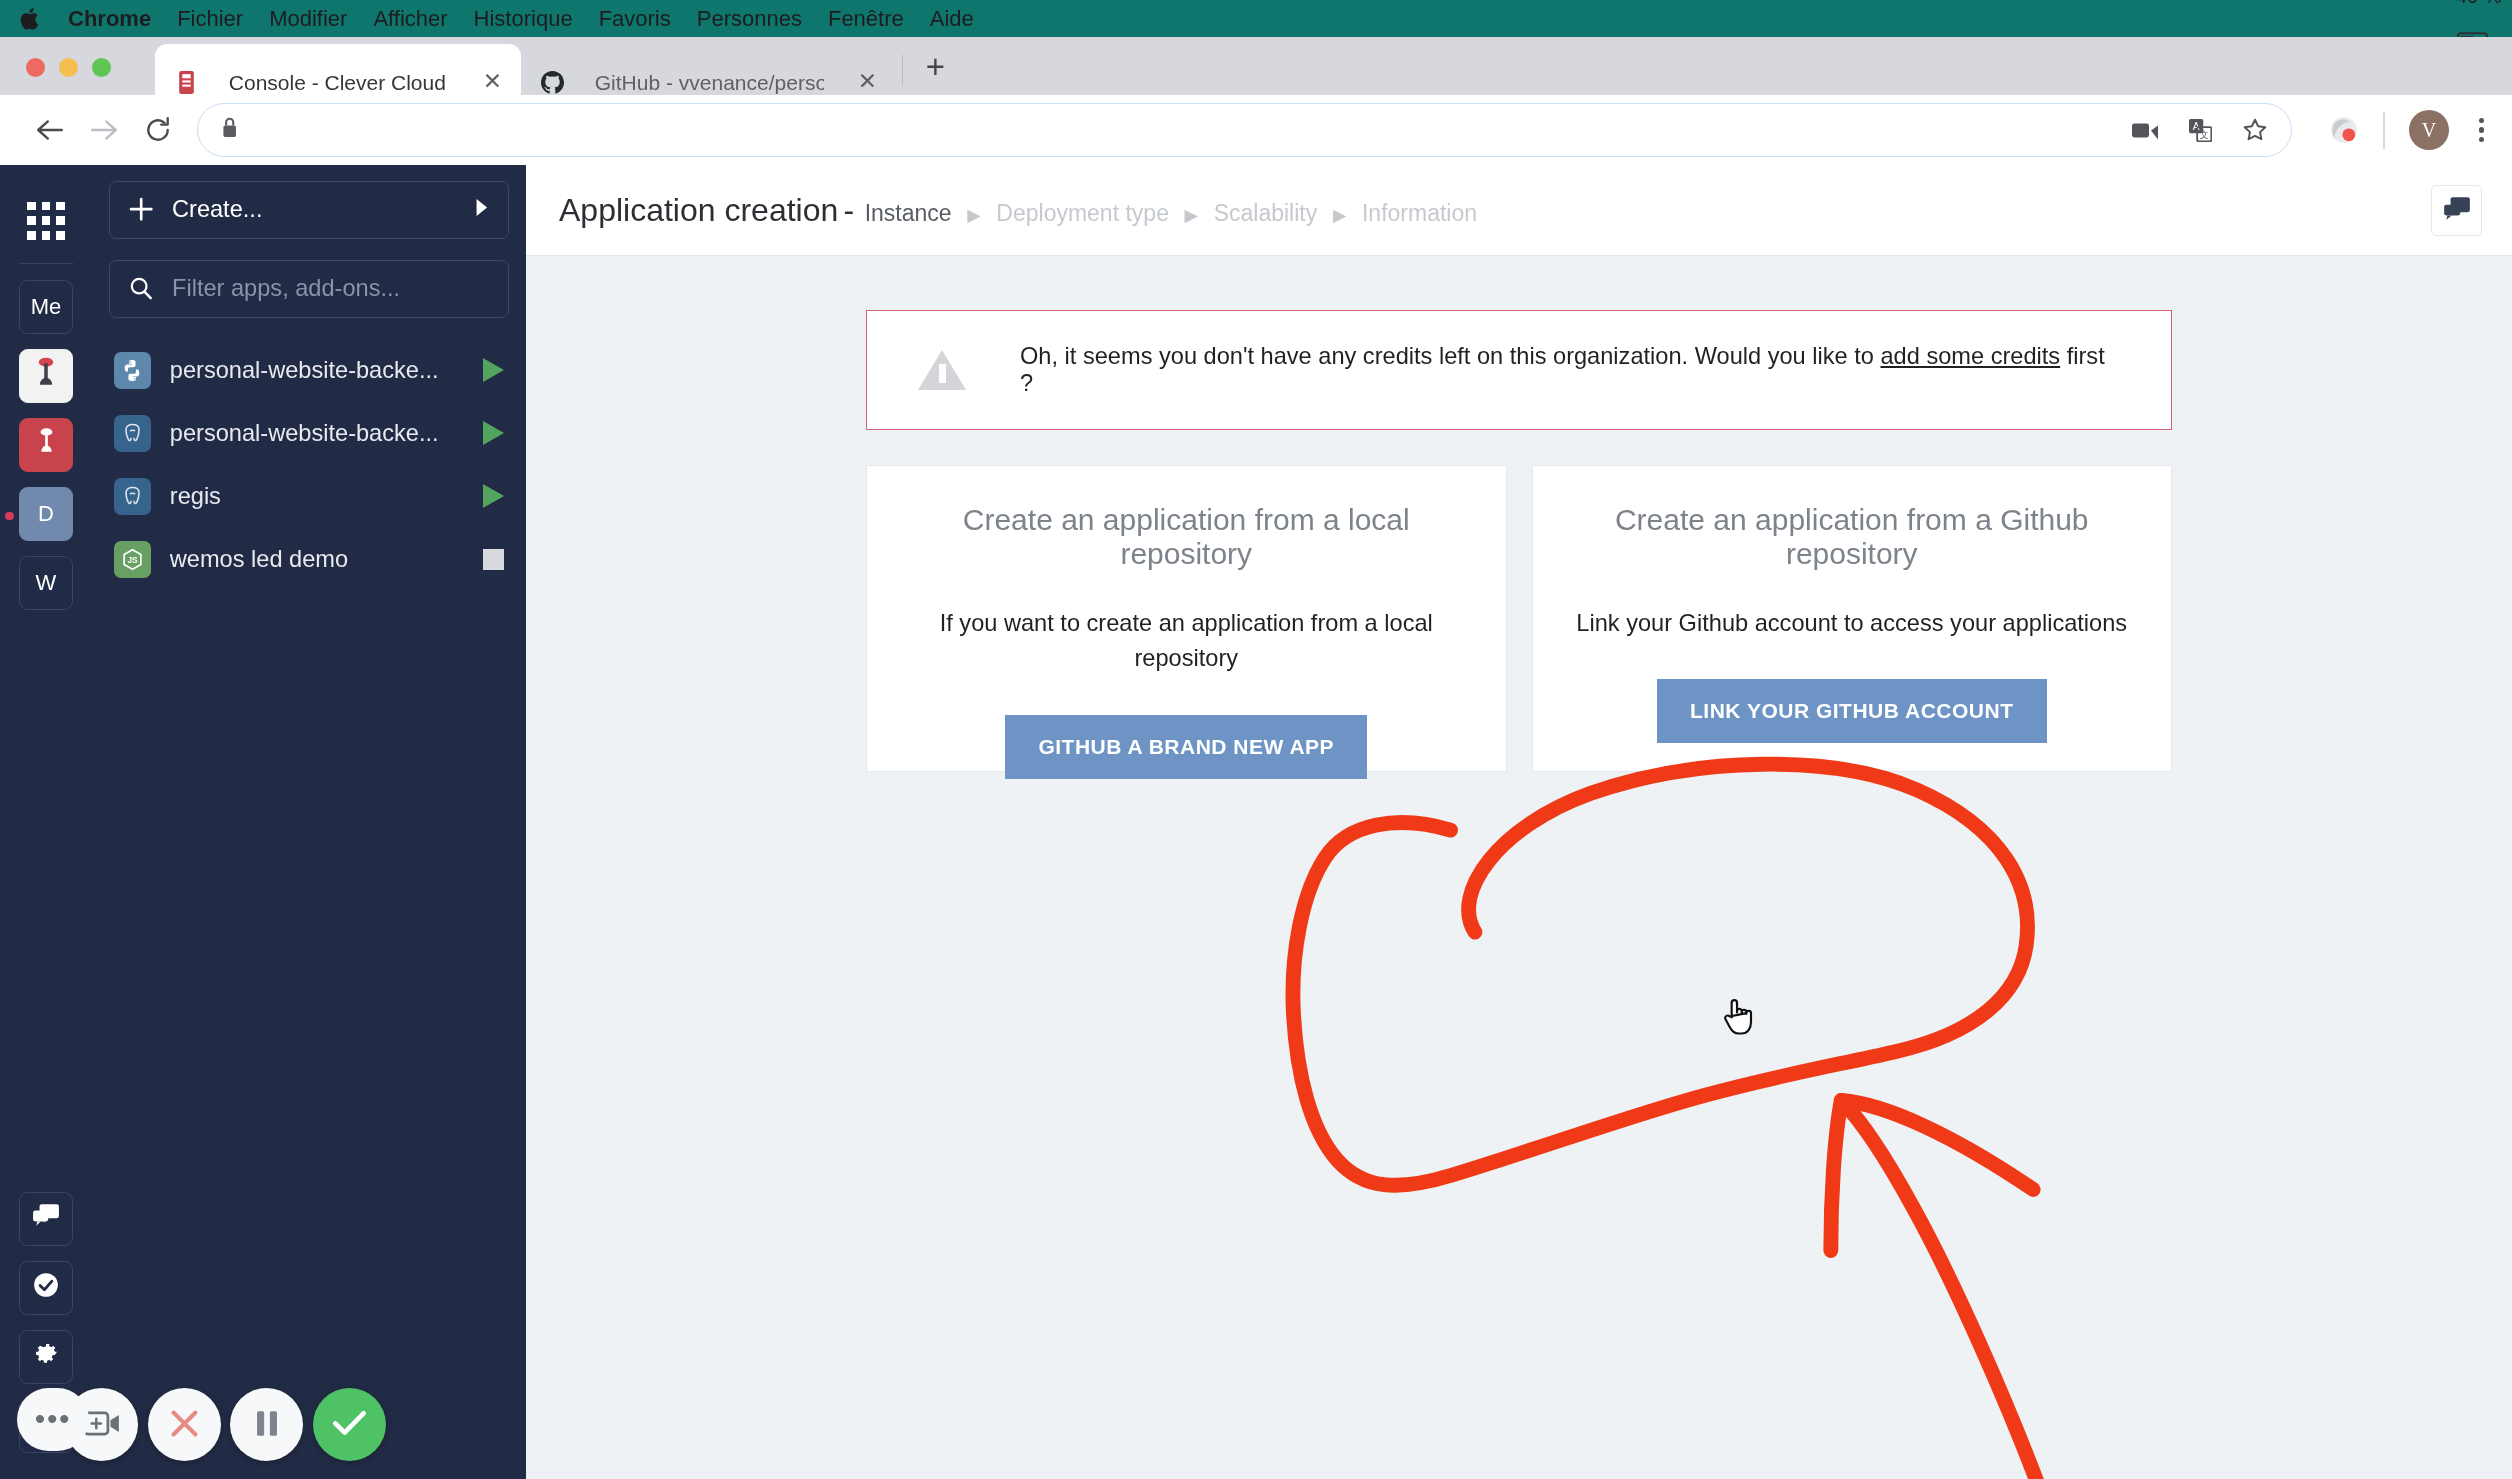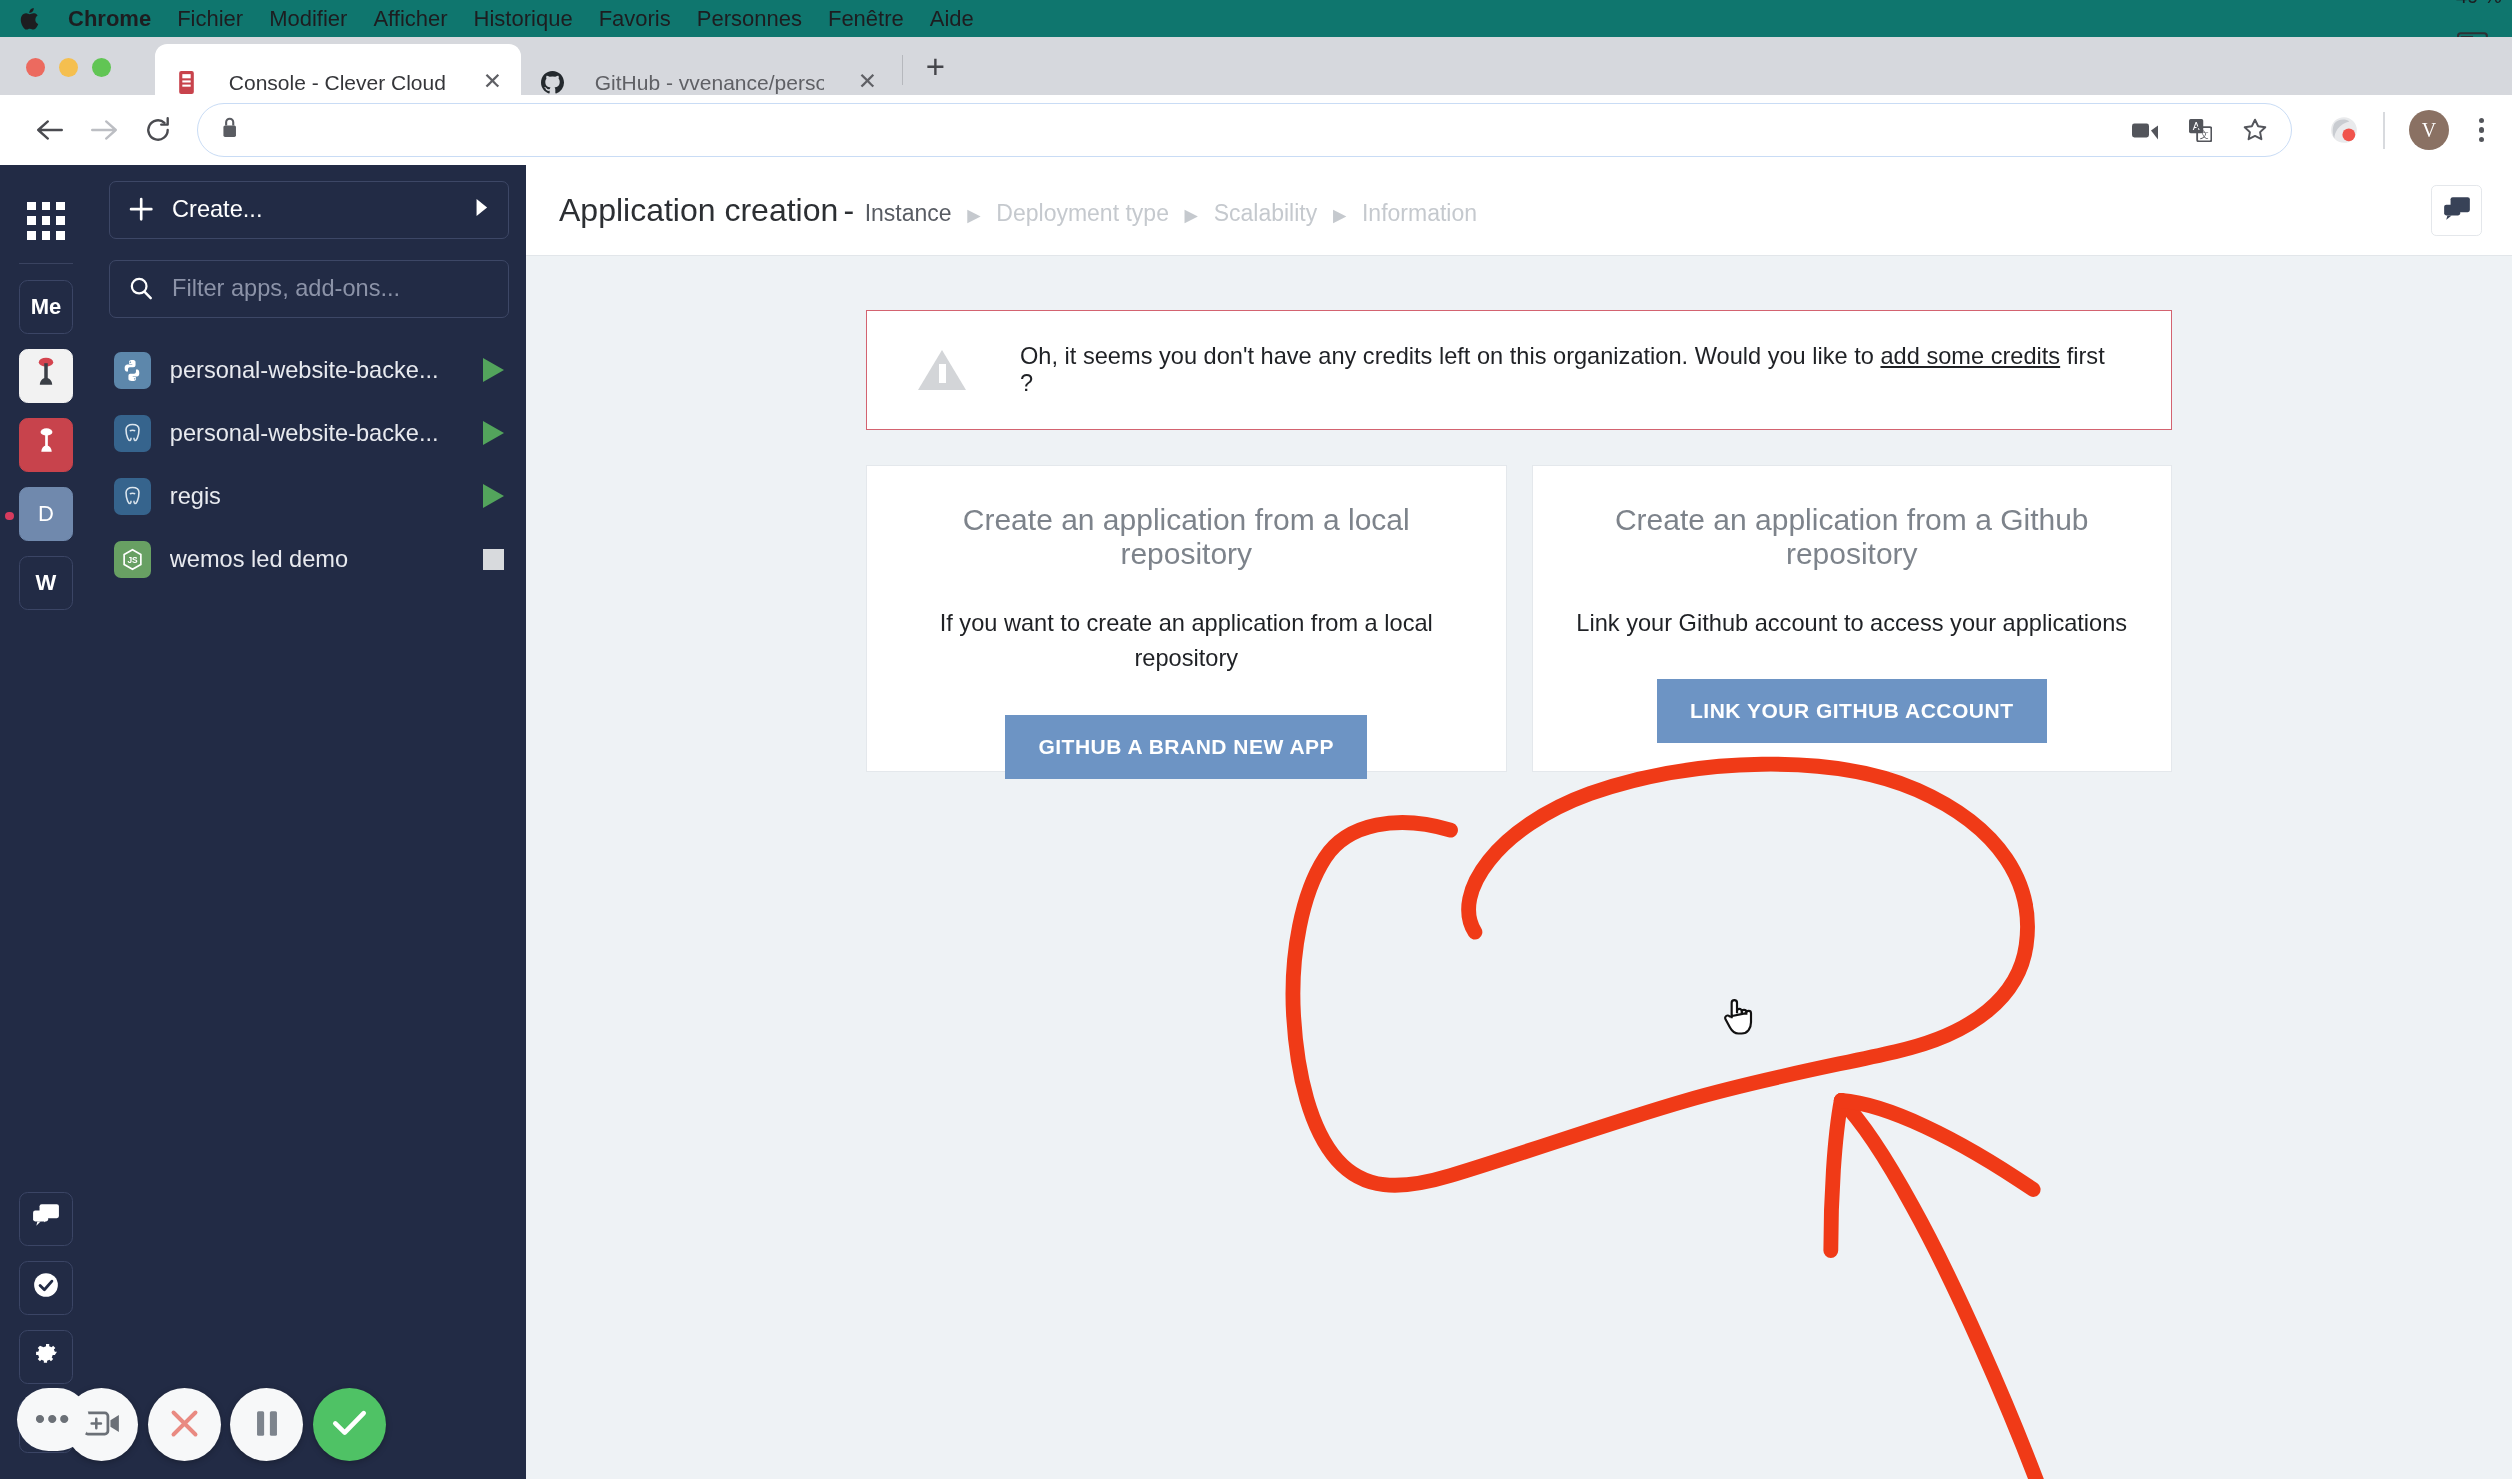--- a/index.html
+++ b/index.html
@@ -87,21 +87,21 @@
     padding-top:15.7px;
   }
   .rail-grid { display:grid; grid-template-columns:repeat(3,8.7px); gap:6.1px; margin:21px 0 15.7px; }
   .rail-grid i { width:8.7px; height:8.7px; background:#fff; display:block; }
   .rail-div { width:54px; height:1.7px; background:#3a4360; margin:7px 0 15.7px; }
   .rail-item {
     width:54px; height:54px; border-radius:8.7px; margin-bottom:15px;
     display:flex; align-items:center; justify-content:center;
     color:#fff; font-size:22px; border:0.9px solid #3b4565; position:relative;
   }
-  .rail-item.plain { background:transparent;font-weight:bold; }
+  .rail-item.plain { background:transparent; }
   .rail-item.white { background:#f2f2f2; border-color:#f2f2f2; }
   .rail-item.red { background:#c8434c; border-color:#c8434c; }
   .rail-item.blue { background:#7089ad; border-color:#7089ad; }
   .rail-item .dot { position:absolute; left:-15px; top:23.6px; width:8.7px; height:8.7px; border-radius:50%; background:#d63b5e; }
   .rail-bottom { margin-top:auto; padding-bottom:12.2px; display:flex; flex-direction:column; align-items:center; }
 
   
   #sidebar {
     position:absolute; left:92px; top:0; width:434px; height:1315px;
     background:#222b45; padding:15.7px 16.6px 0;

